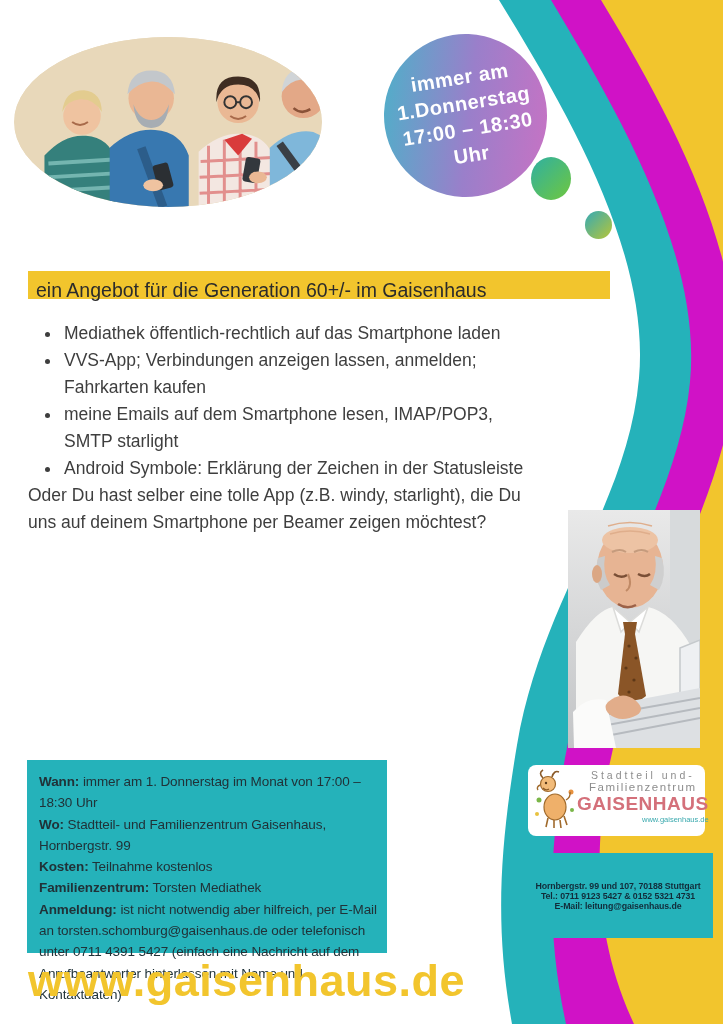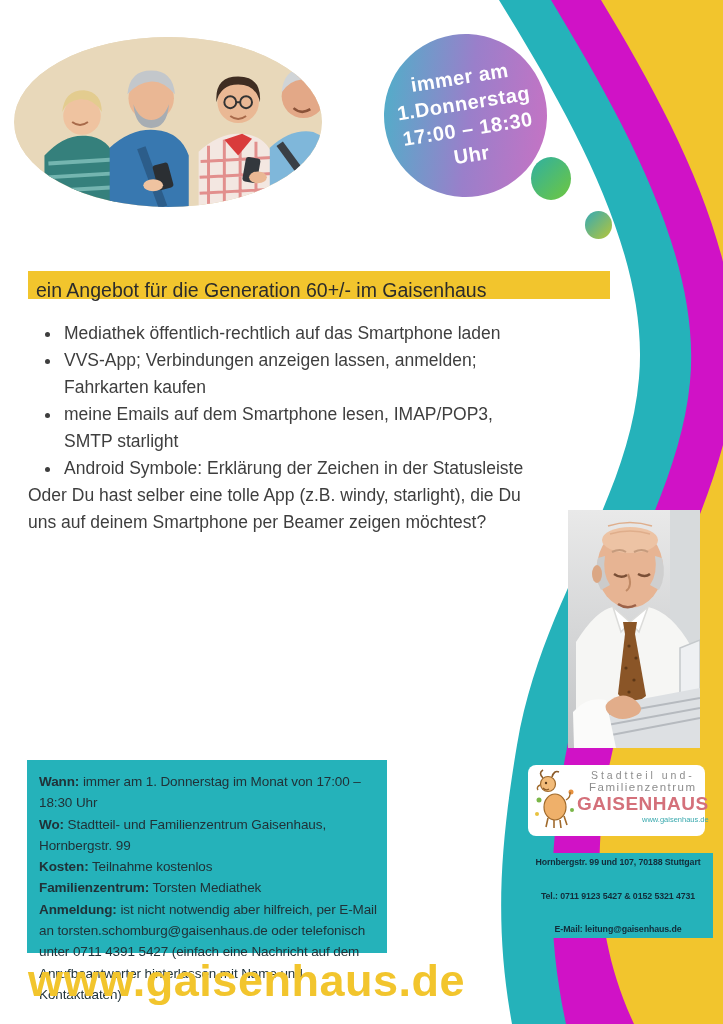--- a/index.html
+++ b/index.html
@@ -58,21 +58,21 @@
     display:flex;align-items:flex-start;padding:4px 6px 4px 3px;z-index:2;}
   .logo-goat{flex:0 0 46px;height:60px;}
   .logo-text{flex:1;text-align:center;}
   .logo-line1{font-size:10.5px;letter-spacing:3px;color:#8d8d8d;}
   .logo-line2{font-size:11.5px;letter-spacing:1.5px;color:#8d8d8d;}
   .logo-name{font-family:Liberation Sans, sans-serif;font-size:19px;font-weight:bold;color:#d4707a;letter-spacing:0.5px;}
   .logo-url{font-size:7.5px;color:#3aa9ae;text-align:right;}
 
   
   .contact-box{position:absolute;left:523px;top:853px;width:190px;height:85px;background:var(--teal);
-    display:flex;flex-direction:column;justify-content:space-between;text-align:center;z-index:2;padding:4px 2px;}
+    display:flex;flex-direction:column;justify-content:center;text-align:center;z-index:2;padding:4px 2px;}
   .contact-box div{font-size:8.8px;font-weight:bold;color:#122c3a;letter-spacing:-0.1px;white-space:nowrap;}
 </style>
 </head>
 <body>
 
 <div class="page">
 
   <svg class="bands" width="723" height="1024" viewBox="0 0 723 1024" aria-hidden="true">
     <path d="M499,0 C570,115 650,255 639,378 C628,505 542,598 517,745 C499,852 495,930 512,1024 L723,1024 L723,0 Z" fill="var(--teal)"></path>
     <path d="M551,0 C622,118 702,258 690,382 C678,506 592,612 565,758 C548,858 547,935 566,1024 L723,1024 L723,0 Z" fill="var(--magenta)"></path>

